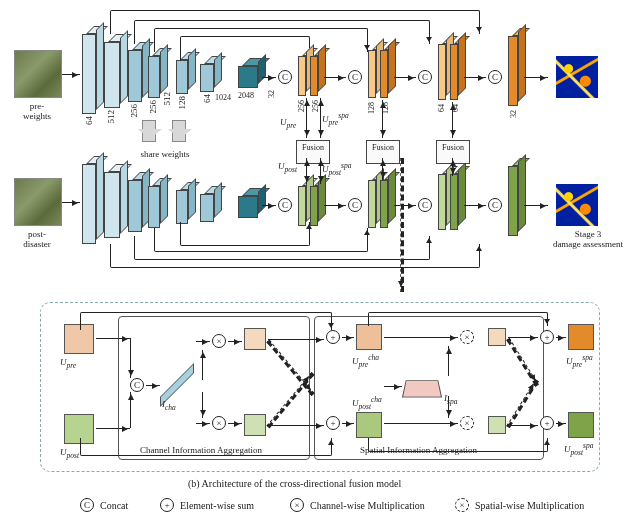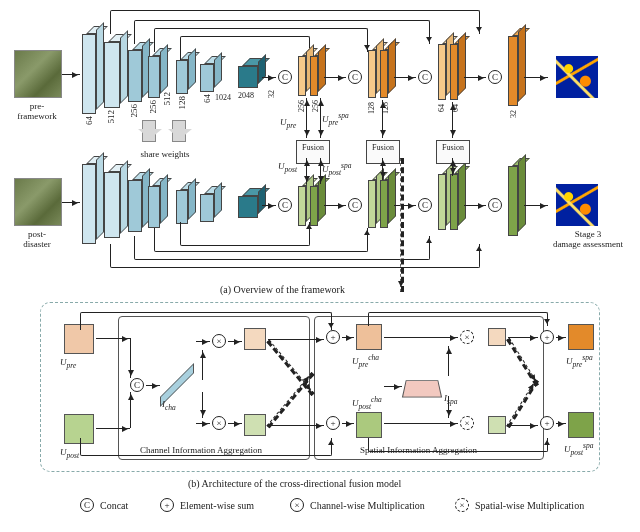--- a/index.html
+++ b/index.html
@@ -55,21 +55,21 @@
 
 .dblk{position:absolute;border:1px solid #555}
 .flat{position:absolute;background:#a8d0de;border:1px solid #555;transform:skewY(-45deg)}
 </style>
 </head>
 <body>
 <div id="canvas">
 
 <div class="img-thumb" style="left:14px;top:50px"></div>
 <div class="label" style="left:10px;top:102px;width:54px;white-space:pre-line">pre-
-framework</div>
+weights</div>
 <div class="img-thumb" style="left:14px;top:178px"></div>
 <div class="label" style="left:10px;top:230px;width:54px;white-space:pre-line">post-
 disaster</div>
 
 <div class="arrow" style="left:62px;top:74px;width:18px"></div>
 <div class="arrow" style="left:62px;top:202px;width:18px"></div>
 
 <div class="cube c-light" style="left:82px;top:34px;width:14px;height:80px">
       <div class="top"></div>
       <div class="side"></div>
@@ -286,21 +286,20 @@
 <div class="arrow" style="left:464px;top:205px;width:22px"></div>
 <div class="arrow" style="left:524px;top:205px;width:24px"></div>
 
 <div class="img-out" style="left:556px;top:56px"></div>
 <div class="img-out" style="left:556px;top:184px"></div>
 <div class="label" style="left:540px;top:230px;width:96px;white-space:pre-line">Stage 3
 damage assessment</div>
 
 <div class="arrow-v dash" style="left:400px;top:158px;height:134px;border-left:1.3px dashed #666"></div>
 
-<div class="caption" style="left:220px;top:284px">(a) Overview of the framework</div>
 
 <div class="panel-dash" style="left:40px;top:302px;width:560px;height:170px"></div>
 <div class="panel-solid" style="left:118px;top:316px;width:192px;height:144px"></div>
 <div class="panel-solid" style="left:314px;top:316px;width:230px;height:144px"></div>
 
 <div class="label" style="left:140px;top:446px;font-size:9px">Channel Information Aggregation</div>
 <div class="label" style="left:360px;top:446px;font-size:9px">Spatial Information Aggregation</div>
 
 <div class="dblk" style="left:64px;top:324px;width:30px;height:30px;background:#f0c8a8"></div>
 <div class="label label-i" style="left:60px;top:358px"><span>U</span><sub>pre</sub></div>

